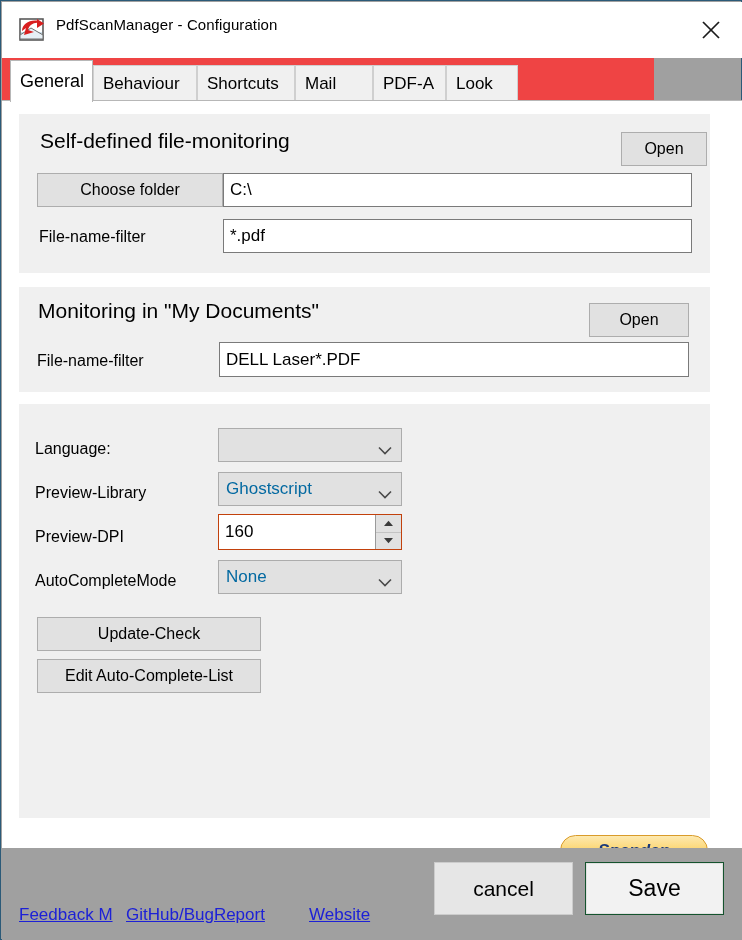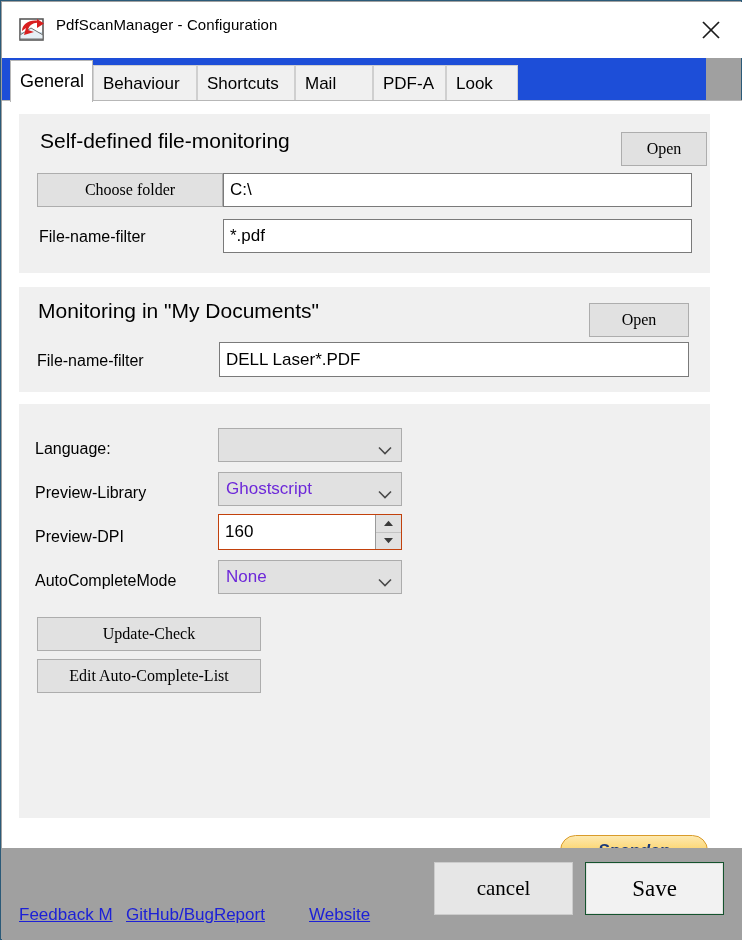--- a/index.html
+++ b/index.html
@@ -39,22 +39,22 @@
     position: absolute; right: 0px; top: 0px;
     width: 62px; height: 56px;
     display: flex; align-items: center; justify-content: center;
     cursor: default;
   }
   #close-btn svg { display: block; }
 
   
   #tabstrip {
     position: absolute; left: 1px; top: 57px;
-    width: 704px; height: 44px;
-    background: #1d4ed8;
+    width: 652px; height: 44px;
+    background: #ef4444;
   }
   .tab {
     position: absolute; top: 7px;
     height: 37px;
     box-sizing: border-box;
     background: #f0f0f0;
     border: 1px solid #cfcfcf;
     border-bottom: none;
     color: #000;
     font-size: 17px;
@@ -102,21 +102,21 @@
     font-size: 16px;
     color: #000;
     white-space: nowrap;
   }
 
   .btn {
     position: absolute;
     box-sizing: border-box;
     background: #e1e1e1;
     border: 1px solid #adadad;
-    font-family: Liberation Serif, serif;
+    font-family: Liberation Sans, sans-serif;
     font-size: 16px;
     color: #000;
     display: flex; align-items: center; justify-content: center;
     cursor: default;
     padding: 16px;
     white-space: nowrap;
   }
 
   .textbox {
     position: absolute;
@@ -132,21 +132,21 @@
     white-space: nowrap;
     overflow: hidden;
   }
 
   .combo {
     position: absolute;
     box-sizing: border-box;
     background: #e1e1e1;
     border: 1px solid #acacac;
     font-size: 17px;
-    color: #6d28d9;
+    color: #0369a1;
     display: flex; align-items: center;
     padding-left: 7px;
     cursor: default;
     white-space: nowrap;
   }
   .combo .chev {
     position: absolute; right: 9px; top: 50%;
     transform: translateY(-50%);
     width: 14px; height: 9px;
   }

